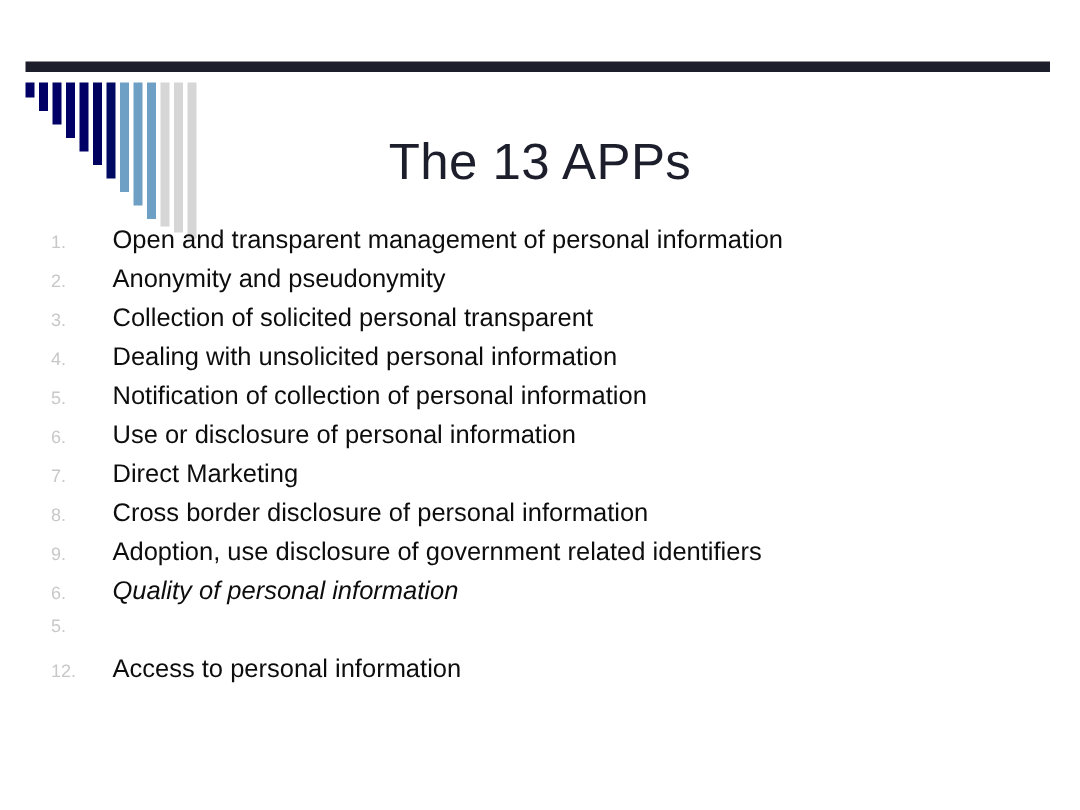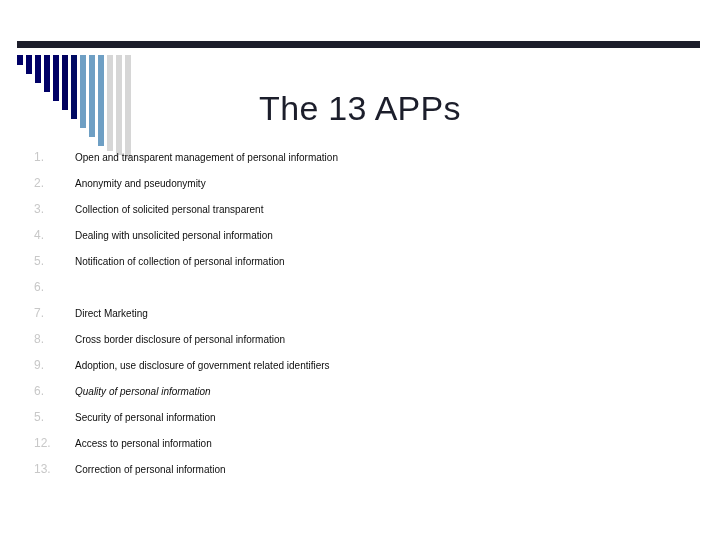--- a/index.html
+++ b/index.html
@@ -79,21 +79,21 @@
   .app-num {
     width: 45px;
     flex: 0 0 45px;
     font-size: 12px;
     color: #c8c8c8;
     text-align: left;
     padding-left: 4px;
     box-sizing: border-box;
   }
   .app-text {
-    font-size: 10px;
+    font-size: 17px;
     color: #0d0d0d;
     white-space: nowrap;
   }
 
   
   #footer-credit {
     position: absolute;
     right: 64px;
     top: 526px;
     font-size: 11.5px;
@@ -150,48 +150,44 @@
       <div class="app-row">
         <span class="app-num" style="color: rgb(200, 200, 200);">4.</span>
         <span class="app-text" style="color: rgb(13, 13, 13);">Dealing with unsolicited personal information</span>
       </div>
       <div class="app-row">
         <span class="app-num" style="color: rgb(200, 200, 200);">5.</span>
         <span class="app-text" style="color: rgb(13, 13, 13);">Notification of collection of personal information</span>
       </div>
       <div class="app-row">
         <span class="app-num" style="color: rgb(200, 200, 200);">6.</span>
+        <span class="app-text" style="color: rgb(13, 13, 13);">Use or disclosure of personal information</span>
       </div>
       <div class="app-row">
         <span class="app-num" style="color: rgb(200, 200, 200);">7.</span>
         <span class="app-text" style="color: rgb(13, 13, 13);">Direct Marketing</span>
       </div>
       <div class="app-row">
         <span class="app-num" style="color: rgb(200, 200, 200);">8.</span>
         <span class="app-text" style="color: rgb(13, 13, 13);">Cross border disclosure of personal information</span>
       </div>
       <div class="app-row">
         <span class="app-num" style="color: rgb(200, 200, 200);">9.</span>
         <span class="app-text" style="color: rgb(13, 13, 13); text-align: right;">Adoption, use disclosure of government related identifiers</span>
       </div>
       <div class="app-row">
         <span class="app-num" style="color: rgb(200, 200, 200);">6.</span>
         <span class="app-text" style="color: rgb(13, 13, 13); font-style: italic;">Quality of personal information</span>
       </div>
       <div class="app-row">
         <span class="app-num" style="color: rgb(200, 200, 200);">5.</span>
-        <span class="app-text" style="color: rgb(13, 13, 13);">Security of personal information</span>
       </div>
       <div class="app-row">
         <span class="app-num" style="color: rgb(200, 200, 200);">12.</span>
         <span class="app-text" style="color: rgb(13, 13, 13);">Access to personal information</span>
-      </div>
-      <div class="app-row">
-        <span class="app-num" style="color: rgb(200, 200, 200);">13.</span>
-        <span class="app-text" style="color: rgb(13, 13, 13);">Correction of personal information</span>
       </div>
     </div>
 
   <div id="footer-credit">©MNoonan2009</div>
 
   <div id="footer-rule" style="background: rgb(0, 0, 0);"></div>
 
 </div>
 
 </body></html>

